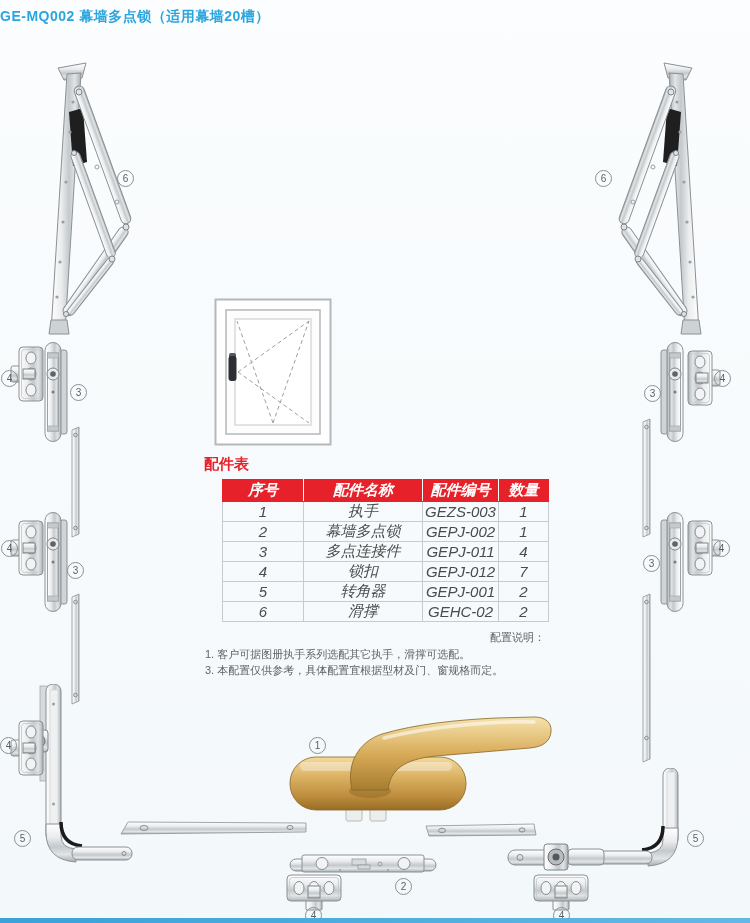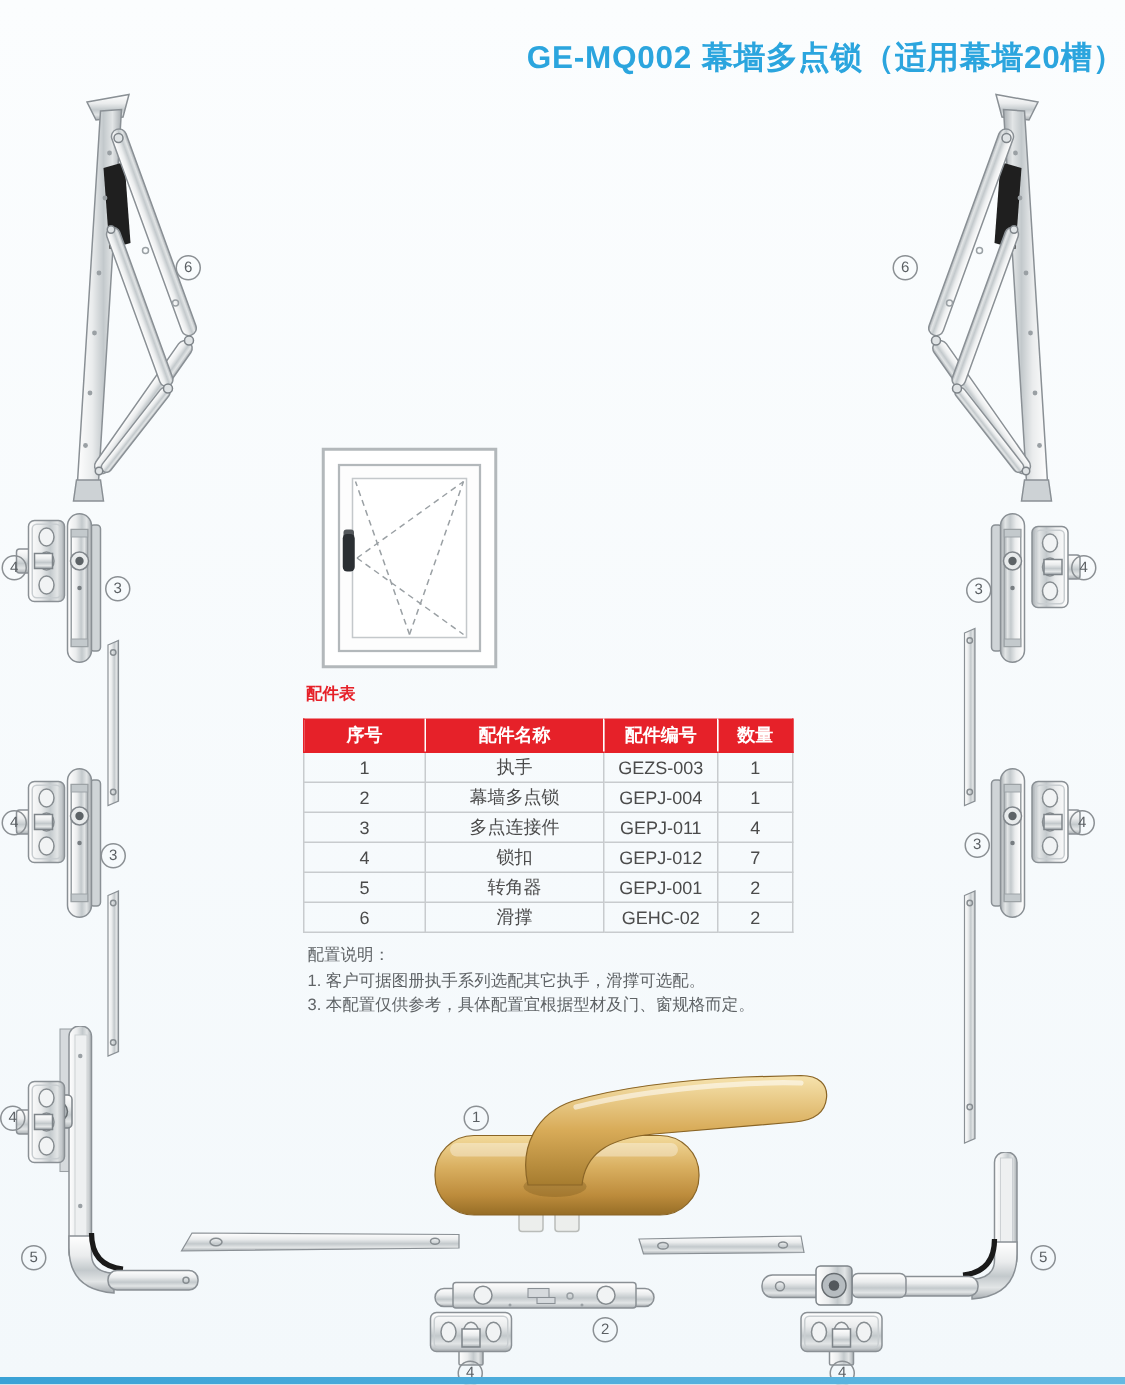--- a/index.html
+++ b/index.html
@@ -5,45 +5,45 @@
   html,body{margin:0;padding:0;background:#e8e8e8;}
   .page{
     position:relative;width:750px;height:923px;margin:0 auto;
     background:linear-gradient(180deg,#fbfdfe 0%,#f3f8fb 100%);
     overflow:hidden;
     font-family:"Liberation Sans","DejaVu Sans",sans-serif;
   }
   .abs{position:absolute;}
   .mx{transform:scaleX(-1);}
   .page-title{
-    position:absolute;top:24px;left:0;width:100%;text-align:right;
-    font-size:21px;font-weight:bold;color:#2BA5DE;letter-spacing:0.5px;
+    position:absolute;top:8px;left:0;width:100%;text-align:left;
+    font-size:14px;font-weight:bold;color:#2BA5DE;letter-spacing:0.5px;
   }
   .co{
     position:absolute;width:15px;height:15px;border:1px solid #8b9094;border-radius:50%;
     color:#5a5f63;font-size:10px;line-height:15px;text-align:center;background:transparent;
   }
   .parts-label{
-    position:absolute;left:204px;top:455px;font-size:11px;font-weight:bold;color:#E62129;
+    position:absolute;left:204px;top:455px;font-size:15px;font-weight:bold;color:#E62129;
   }
   table.parts{
-    position:absolute;left:202px;top:479px;border-collapse:collapse;table-layout:fixed;
-    font-size:12px;color:#4b4b4b;
+    position:absolute;left:222px;top:479px;border-collapse:collapse;table-layout:fixed;
+    font-size:15px;color:#4b4b4b;font-style:italic;
   }
   table.parts th,table.parts td{
     border:1px solid #c8cbce;text-align:center;padding:0;vertical-align:middle;
   }
   table.parts th{
     background:#E62129;color:#ffffff;font-weight:bold;height:21px;
     border-color:#E62129;border-right-color:#ffffff;
   }
   table.parts th:last-child{border-right-color:#E62129;}
   table.parts td{height:19px;background:transparent;}
   .notes{position:absolute;left:205px;top:630px;width:340px;font-size:11px;color:#5f6366;line-height:1.45;}
-  .notes .nh{margin-bottom:1px;}
+  .notes .nh{margin-bottom:1px;text-align:right;}
   .bottom-bar{position:absolute;left:0;bottom:0;width:750px;height:5px;
     background:linear-gradient(90deg,#3aa2d6,#64b9e2);}
 </style>
 </head>
 <body>
 
 <div class="page">
 
   <svg width="0" height="0" style="position:absolute" aria-hidden="true">
     <defs>
@@ -258,21 +258,21 @@
     <tbody>
       <tr>
         <td>1</td>
         <td>执手</td>
         <td>GEZS-003</td>
         <td>1</td>
       </tr>
       <tr>
         <td>2</td>
         <td>幕墙多点锁</td>
-        <td>GEPJ-004</td>
+        <td>GEPJ-002</td>
         <td>1</td>
       </tr>
       <tr>
         <td>3</td>
         <td>多点连接件</td>
         <td>GEPJ-011</td>
         <td>4</td>
       </tr>
       <tr>
         <td>4</td>

